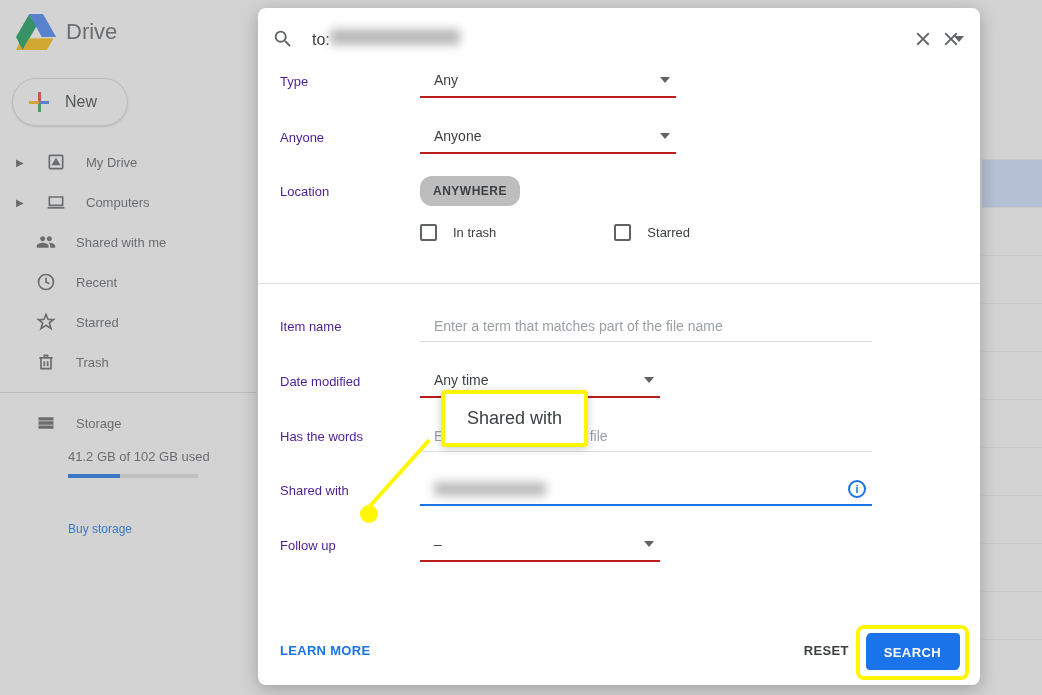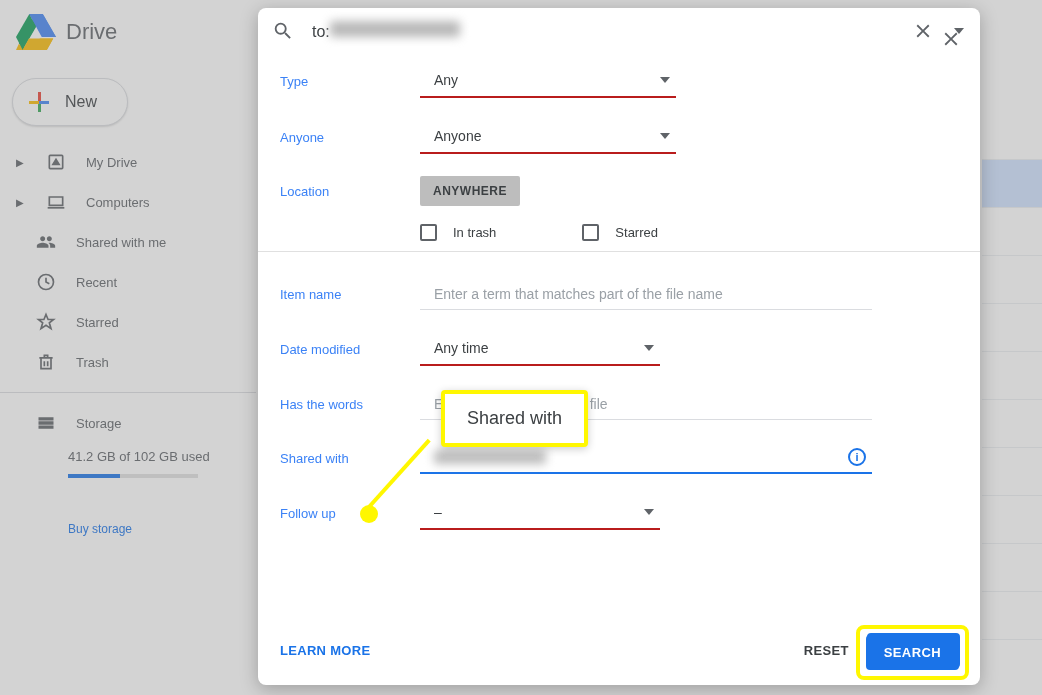--- a/index.html
+++ b/index.html
@@ -59,34 +59,34 @@
   
   .modal {
     position:absolute; top:8px; left:258px; right:62px; bottom:10px; background:#fff;
     border-radius:8px; box-shadow:0 4px 18px rgba(0,0,0,.25);
     display:flex; flex-direction:column;
   }
   .modal-body { padding: 56px 22px 0 22px; flex:1; position:relative; }
   .modal-close { position:absolute; top:20px; right:18px; width:22px; height:22px; fill:#5f6368; cursor:pointer; }
 
   .row { display:flex; align-items:center; margin-bottom:22px; }
-  .row .label { width:140px; font-size:13px; color:#3b82f6; }
+  .row .label { width:140px; font-size:13px; color:#4c1d95; }
   .select {
     width:256px; height:34px; border:none; border-bottom:2px solid #b91c1c; background:transparent;
     display:flex; align-items:center; justify-content:space-between; padding:0 6px 0 14px;
     font-size:14px; color:#3c4043; cursor:pointer;
   }
   .tri { width:0; height:0; border-left:5px solid transparent; border-right:5px solid transparent; border-top:6px solid #5f6368; }
 
   .chip {
     background:#bdbdbd; color:#3c4043; font-size:12px; font-weight:600; letter-spacing:.5px;
-    padding:8px 13px; border-radius:2px; cursor:pointer;
-  }
-
-  .checks { display:flex; gap:86px; padding-left:140px; margin:-4px 0 10px 0; }
+    padding:8px 13px; border-radius:12px; cursor:pointer;
+  }
+
+  .checks { display:flex; gap:118px; padding-left:140px; margin:-4px 0 42px 0; }
   .check { display:flex; align-items:center; gap:16px; font-size:13px; color:#3c4043; cursor:pointer; }
   .box { width:17px; height:17px; border:2px solid #5f6368; border-radius:2px; }
 
   .hr { border:none; border-top:1px solid #e0e0e0; margin:0 -22px 26px -22px; }
 
   .text-field {
     width:452px; border:none; border-bottom:1px solid #dadce0; height:32px; padding:0 14px;
     font-size:14px; color:#3c4043; outline:none; background:transparent;
   }
   .text-field::placeholder { color:#9aa0a6; }
@@ -252,21 +252,21 @@
     <div></div>
     <div></div>
     <div></div>
     <div></div>
 </div>
 
 <div class="scrim"></div>
 
 <div class="modal">
 
-  <div class="search-bar" style="position:absolute; left:0; right:0; top:0;">
+  <div class="search-bar" style="position:absolute; left:0; right:0; top:8px;">
     <svg class="search-icon" viewBox="0 0 24 24">
         <path d="M15.5 14h-.79l-.28-.27A6.471 6.471 0 0 0 16 9.5 6.5 6.5 0 1 0 9.5 16c1.61 0 3.09-.59 4.23-1.57l.27.28v.79l5 4.99L20.49 19zM9.5 14A4.5 4.5 0 1 1 14 9.5 4.5 4.5 0 0 1 9.5 14"></path>
       </svg>
     <div class="search-q">
       <span>to:</span>
       <span class="blur-chip" style="width:130px"></span>
     </div>
     <div class="right">
       <svg class="x-icon" viewBox="0 0 24 24">
           <path d="M19 6.41 17.59 5 12 10.59 6.41 5 5 6.41 10.59 12 5 17.59 6.41 19 12 13.41 17.59 19 19 17.59 13.41 12z"></path>

